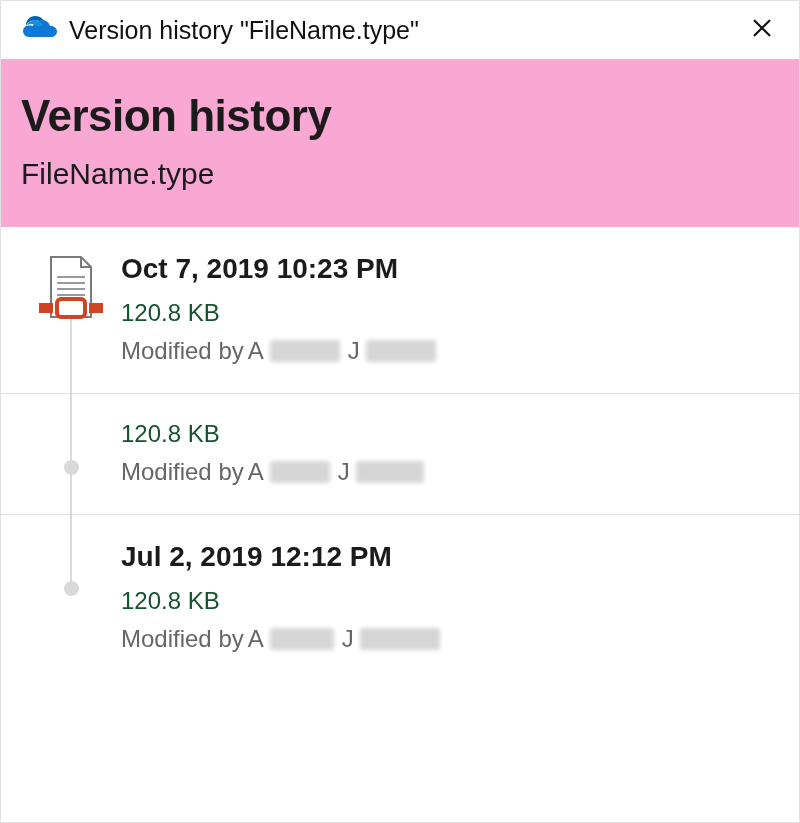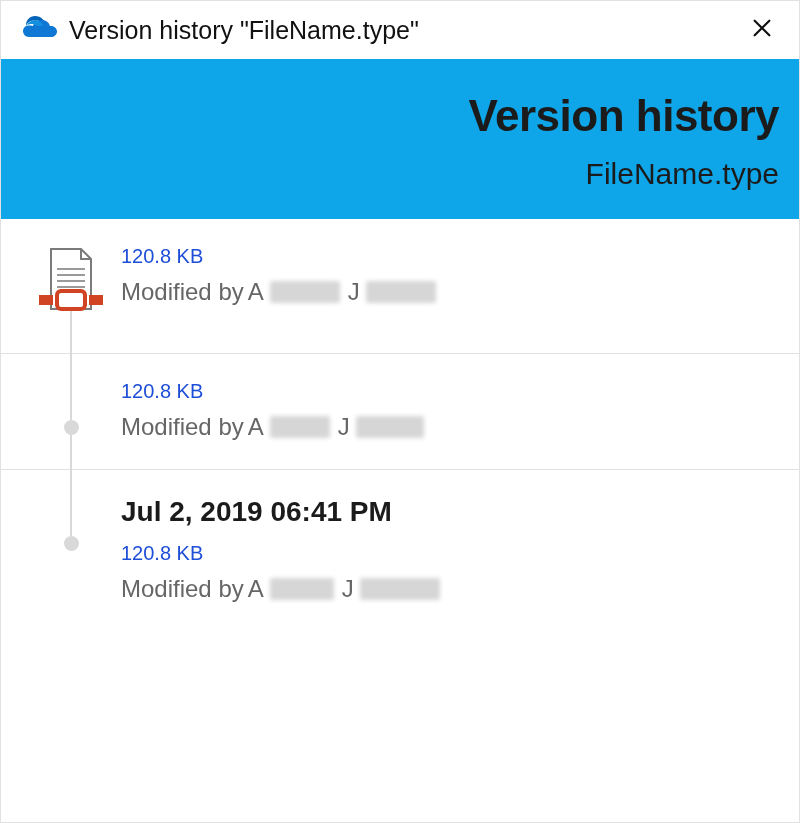--- a/index.html
+++ b/index.html
@@ -33,23 +33,23 @@
       flex: 1;
     }
     .titlebar .close {
       width: 38px; height: 38px;
       display:flex; align-items:center; justify-content:center;
       cursor: pointer;
     }
     .titlebar .close svg { width: 22px; height: 22px; }
     
     .headerblock {
-      background: #0ea5e9;
-      padding: 32px 20px 28px 20px;
-      text-align: right;
+      background: #f9a8d4;
+      padding: 32px 20px 36px 20px;
+      text-align: left;
     }
     .headerblock h1 {
       font-size: 44px;
       font-weight: 600;
       letter-spacing: -0.5px;
       color: #1b1b1b;
     }
     .headerblock .subtitle {
       margin-top: 16px;
       font-size: 30px;
@@ -106,22 +106,22 @@
       position:relative; z-index:1;
       width:68px; height:80px;
     }
     .detail-col { flex:1; }
     .ver-date{
       font-size: 28px;
       font-weight: 700;
       margin-bottom: 14px;
     }
     .ver-size{
-      font-size: 20px;
-      color:#1d4ed8;
+      font-size: 24px;
+      color:#14532d;
       margin-bottom: 10px;
     }
     .ver-modby{
       font-size:24px;
       color:#666;
       display:flex;
       align-items:center;
       gap:4px;
       text-align:right;
     }
@@ -176,20 +176,21 @@
             <line x1="20" y1="30" x2="48" y2="30" stroke="#9a9a9a" stroke-width="2"></line>
             <line x1="20" y1="36" x2="48" y2="36" stroke="#9a9a9a" stroke-width="2"></line>
             <line x1="20" y1="42" x2="48" y2="42" stroke="#9a9a9a" stroke-width="2"></line>
             <rect x="2" y="50" width="14" height="10" fill="#d04423"></rect>
             <rect x="52" y="50" width="14" height="10" fill="#d04423"></rect>
             <rect x="20" y="46" width="28" height="18" rx="4" fill="#fff" stroke="#d04423" stroke-width="4"></rect>
           </svg>
         </span>
       </div>
       <div class="detail-col">
+        <div class="ver-date">Oct 7, 2019 10:23 PM</div>
         <div class="ver-size">120.8 KB</div>
         <div class="ver-modby">
           <span>Modified by </span>
             <span>A</span>
             <span class="redact" style="width:70px"></span>
           <span>J</span>
             <span class="redact" style="width:70px"></span>
         </div>
       </div>
     </div>
@@ -208,21 +209,21 @@
             <span class="redact" style="width:68px"></span>
         </div>
       </div>
     </div>
 
     <div class="version-row">
       <div class="marker-col">
         <span class="marker-dot"></span>
       </div>
       <div class="detail-col">
-        <div class="ver-date">Jul 2, 2019 06:41 PM</div>
+        <div class="ver-date">Jul 2, 2019 12:12 PM</div>
         <div class="ver-size">120.8 KB</div>
         <div class="ver-modby">
           <span>Modified by </span>
             <span>A</span>
             <span class="redact" style="width:64px"></span>
           <span>J</span>
             <span class="redact" style="width:80px"></span>
         </div>
       </div>
     </div>

